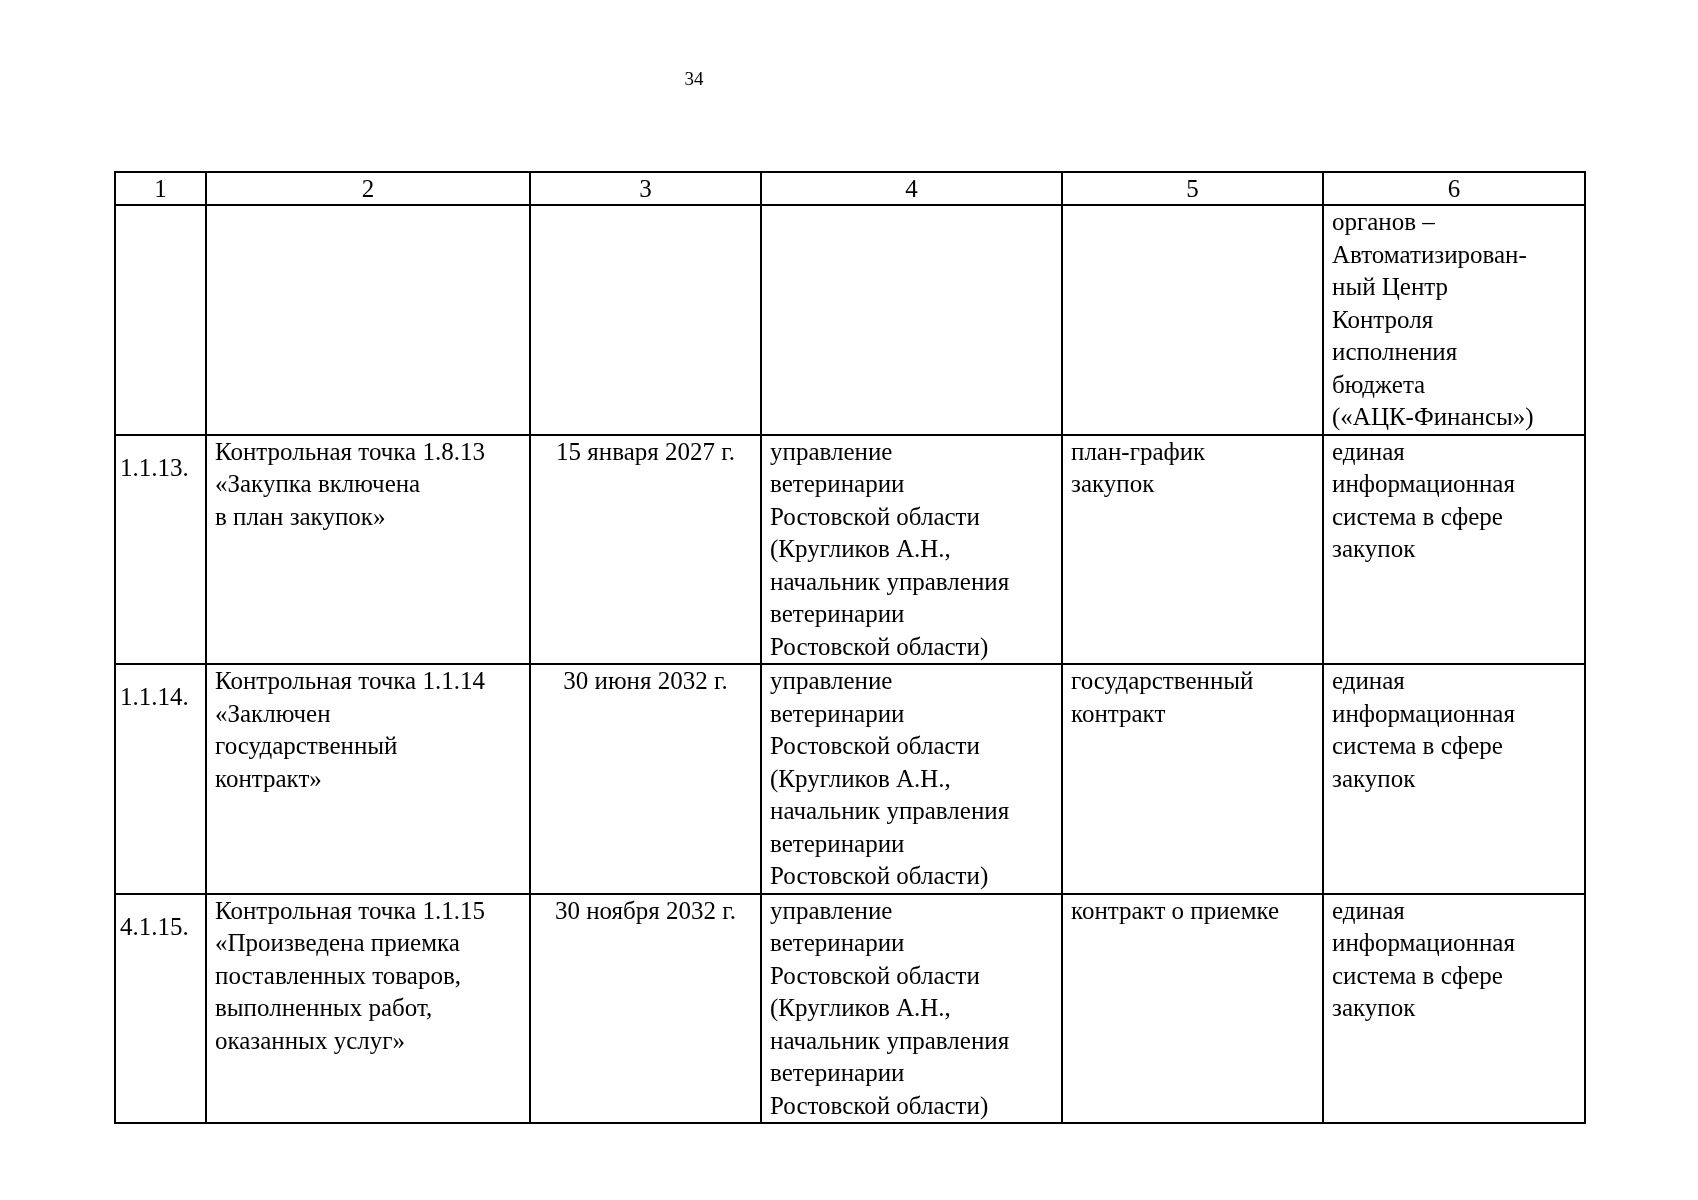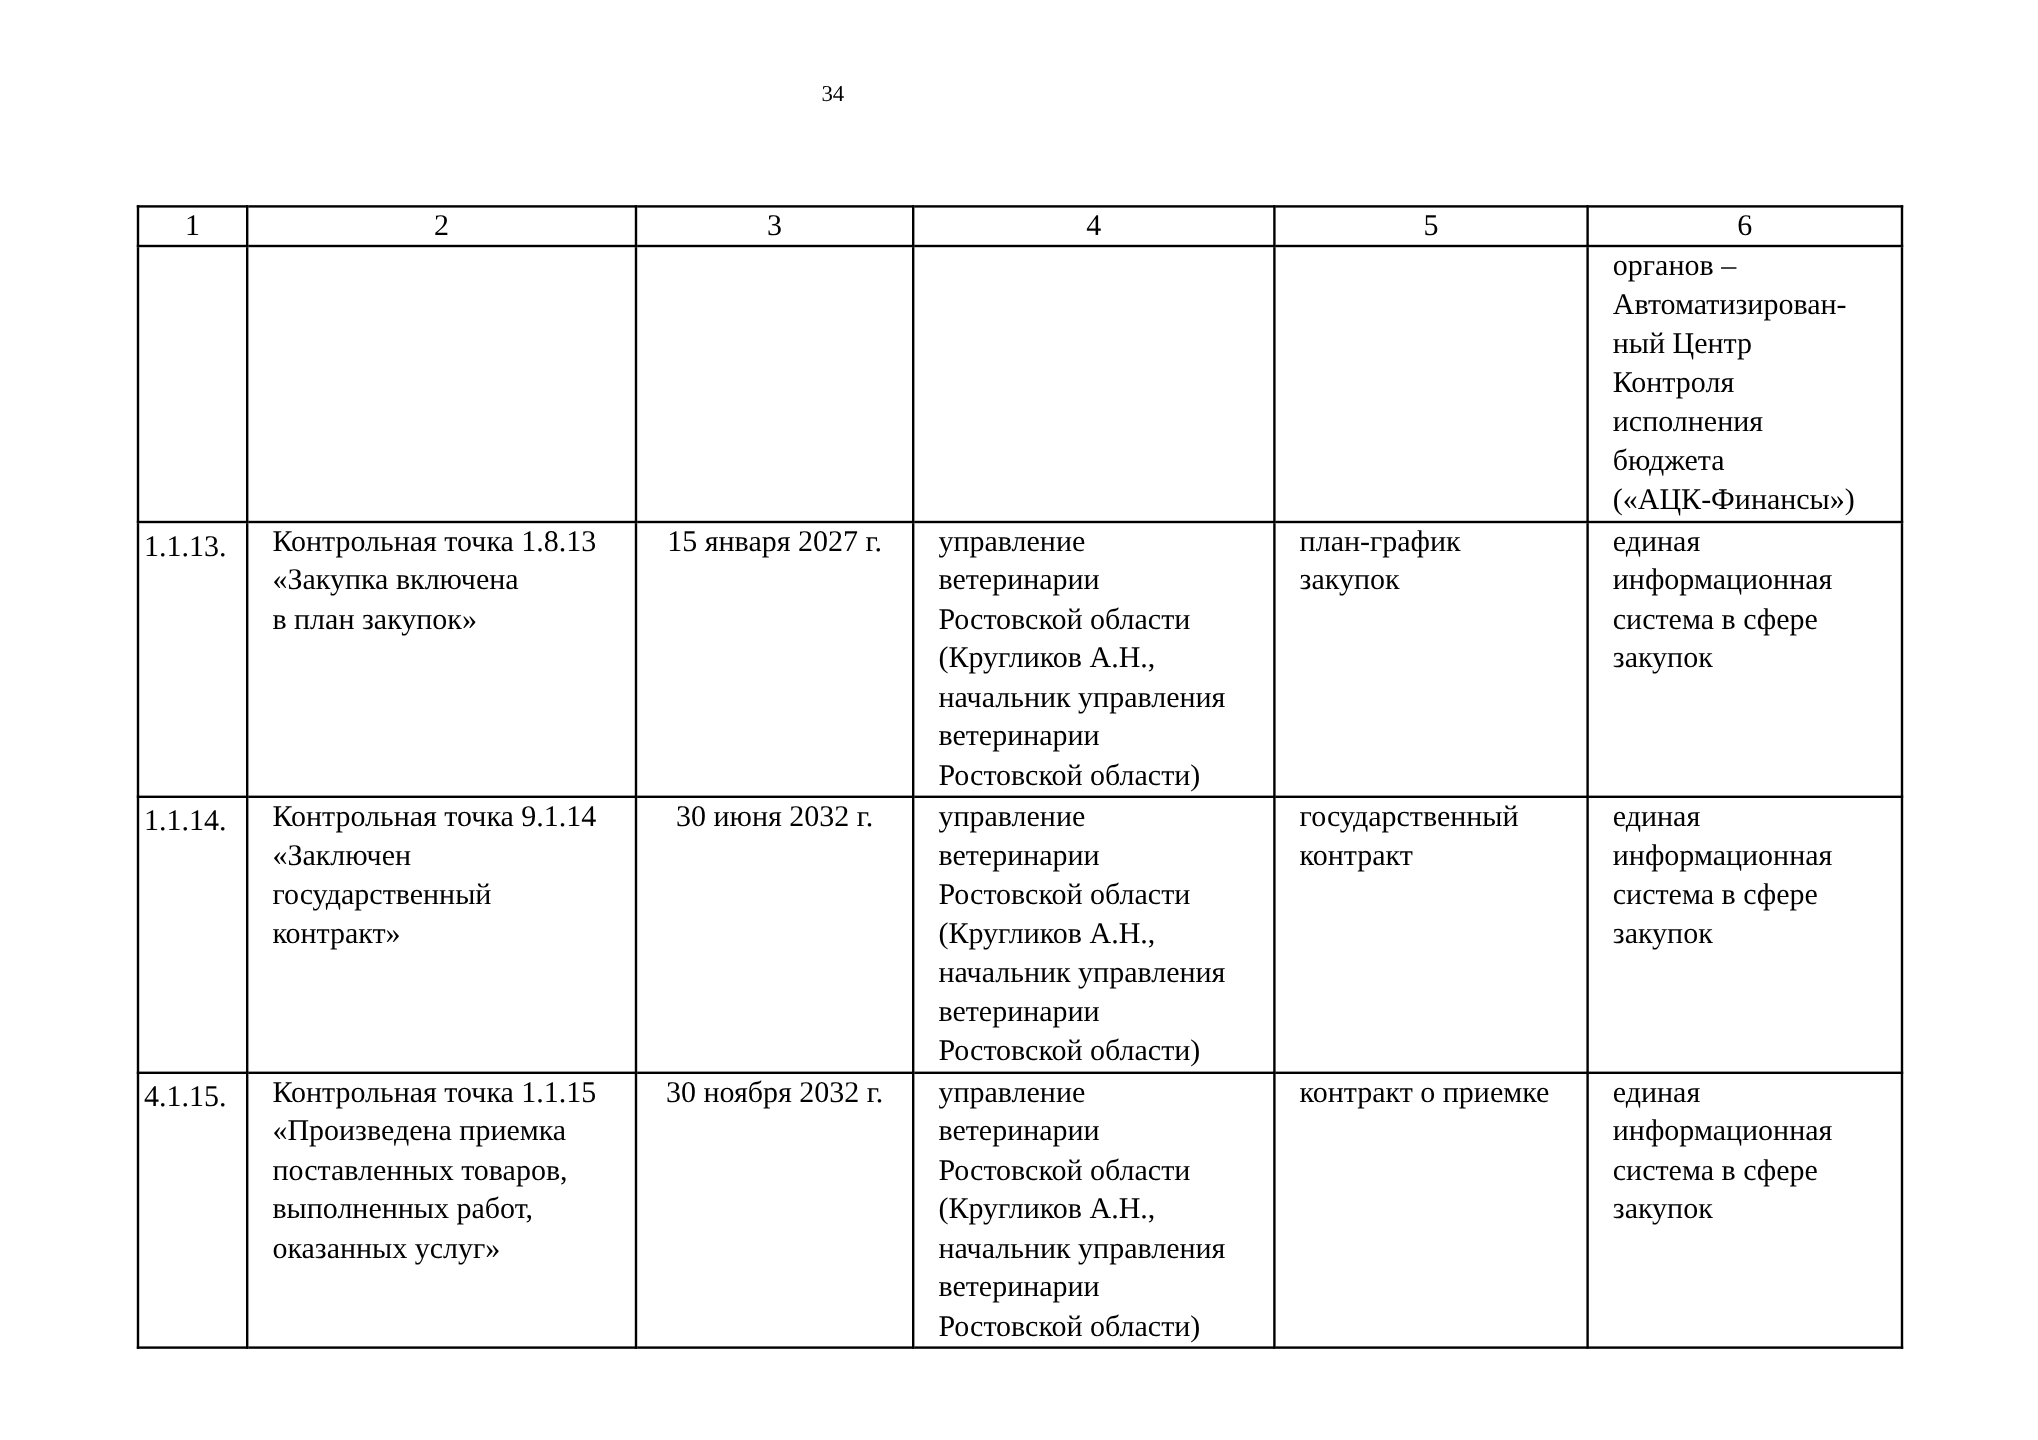--- a/index.html
+++ b/index.html
@@ -1,23 +1,23 @@
 <!DOCTYPE html>
 <html><head>
 <meta charset="utf-8">
 <style>
   html, body { margin: 0; padding: 0; background: #ffffff; }
   body { width: 1698px; height: 1200px; position: relative; overflow: hidden;
          font-family: "Liberation Serif", "DejaVu Serif", serif; color: #000; }
   .page-number { position: absolute; top: 68px; left: 0; width: 1388px; text-align: center; font-size: 19px; }
   table { position: absolute; left: 114px; top: 171px; border-collapse: collapse; table-layout: fixed; }
-  td { border: 2px solid #000; vertical-align: top; font-size: 25px; line-height: 32.5px; padding: 0 20px; white-space: pre-line; }
+  td { border: 2px solid #000; vertical-align: top; font-size: 25px; line-height: 32.5px; padding: 0 8px; white-space: pre-line; }
   tr.head td { text-align: center; height: 31px; line-height: 31px; padding: 0; }
   td.center { text-align: center; }
-  td.num { padding: 4px 4px; }
+  td.num { padding: 16px 4px; }
 </style>
 </head>
 <body>
 
 <div class="page-number">34</div>
 
 <table>
   <colgroup>
     <col style="width:91px">
       <col style="width:324px">
@@ -64,21 +64,21 @@
 Ростовской области)</td>
     <td>план-график
 закупок</td>
     <td>единая
 информационная
 система в сфере
 закупок</td>
   </tr>
   <tr style="height:228px">
     <td class="num">1.1.14.</td>
-    <td>Контрольная точка 9.1.14
+    <td>Контрольная точка 1.1.14
 «Заключен
 государственный
 контракт»</td>
     <td class="center">30 июня 2032 г.</td>
     <td>управление
 ветеринарии
 Ростовской области
 (Кругликов А.Н.,
 начальник управления
 ветеринарии

